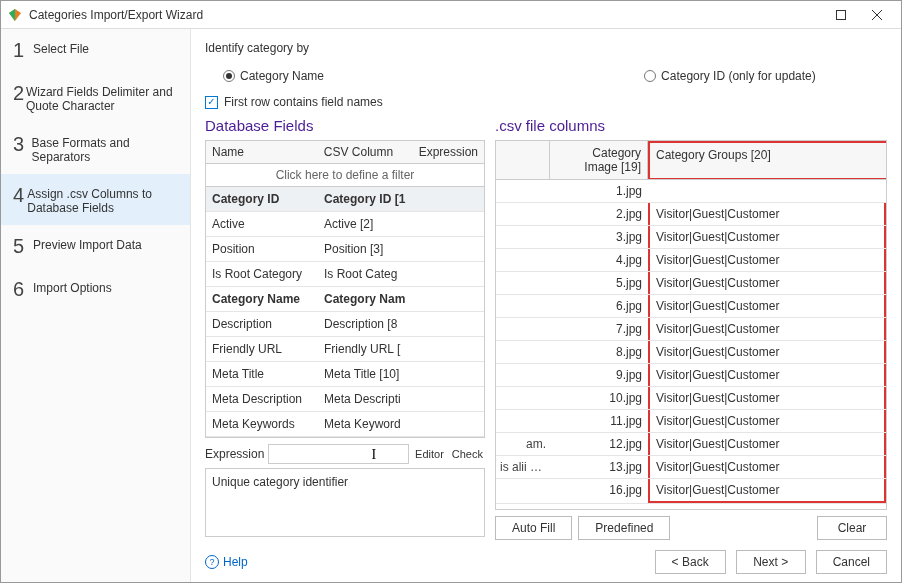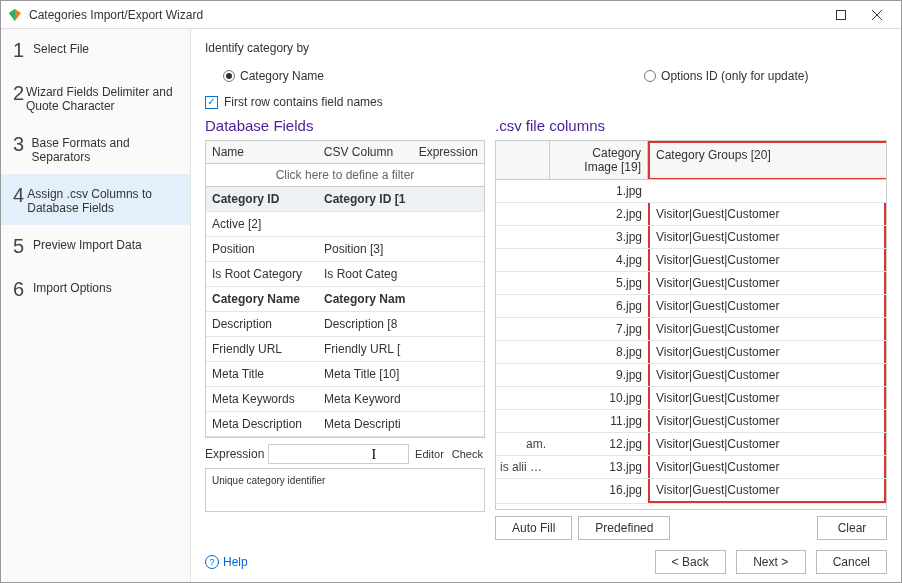--- a/index.html
+++ b/index.html
@@ -33,21 +33,21 @@
 .db-head .col { padding: 4px 6px; }
 .db-filter { text-align: center; padding: 4px; color: #666; border-bottom: 1px solid #ccc; cursor: pointer; }
 .db-row { display: flex; border-bottom: 1px solid #e5e5e5; }
 .db-row .c1 { width: 112px; padding: 5px 6px; overflow: hidden; white-space: nowrap; text-overflow: ellipsis; }
 .db-row .c2 { flex: 1; padding: 5px 6px; overflow: hidden; white-space: nowrap; text-overflow: ellipsis; }
 .db-row.selected { background: #eef1f4; }
 .db-row.bold .c1, .db-row.bold .c2 { font-weight: 600; }
 .expr-row { display: flex; align-items: center; gap: 4px; margin-top: 6px; }
 .expr-row .expr-inp { flex: 1; border: 1px solid #ccc; height: 20px; padding: 2px 4px; position: relative; }
 .expr-links { font-size: 11px; color: #333; cursor: pointer; padding: 0 2px; }
-.desc-box { border: 1px solid #ccc; margin-top: 4px; padding: 6px; height: 44px; font-size: 10px; color: #333; }
+.desc-box { border: 1px solid #ccc; margin-top: 4px; padding: 6px; height: 69px; font-size: 12px; color: #333; }
 .csv-table { border: 1px solid #ccc; font-size: 12px; height: 436px; overflow: hidden; display: flex; flex-direction: column; }
 .csv-head { display: flex; background: #f7f7f7; border-bottom: 1px solid #ccc; }
 .csv-head .col { padding: 5px 6px; border-right: 1px solid #ccc; text-align: right; }
 .csv-head .col:last-child { border-right: none; }
 .csv-body { flex:1; overflow:hidden; }
 .csv-row { display: flex; border-bottom: 1px solid #e5e5e5; }
 .csv-row .c0 { width: 54px; padding: 4px 4px; text-align: right; color: #444; overflow:hidden; white-space:nowrap; text-overflow:ellipsis;}
 .csv-row .c1 { width: 98px; padding: 4px 6px; text-align: right; overflow:hidden; white-space:nowrap; }
 .csv-row .c2 { flex: 1; padding: 4px 6px; text-align: left; overflow:hidden; white-space:nowrap; text-overflow:ellipsis; }
 .highlight-col-head { border: 2px solid #d33; border-bottom: 1px solid #d33; }
@@ -118,21 +118,21 @@
   <div class="main">
     <div class="identify-row">
       <div class="identify-label">Identify category by</div>
       <div class="radio-row">
         <div class="radio">
           <span class="circle selected"></span>
           <span>Category Name</span>
         </div>
         <div class="radio">
           <span class="circle"></span>
-          <span>Options ID (only for update)</span>
+          <span>Category ID (only for update)</span>
         </div>
       </div>
     </div>
 
     <div class="first-row-check">
       <span class="checkbox">✓</span>
       <span>First row contains field names</span>
     </div>
 
     <div class="panels">
@@ -144,20 +144,21 @@
             <div class="col" style="width:95px">CSV Column</div>
             <div class="col" style="flex:1">Expression</div>
           </div>
           <div class="db-filter">Click here to define a filter</div>
           <div id="db-rows">
               <div class="db-row selected bold">
                 <div class="c1">Category ID</div>
                 <div class="c2">Category ID [1</div>
               </div>
               <div class="db-row">
+                <div class="c1">Active</div>
                 <div class="c2">Active [2]</div>
               </div>
               <div class="db-row">
                 <div class="c1">Position</div>
                 <div class="c2">Position [3]</div>
               </div>
               <div class="db-row">
                 <div class="c1">Is Root Category</div>
                 <div class="c2">Is Root Categ</div>
               </div>
@@ -171,26 +172,26 @@
               </div>
               <div class="db-row">
                 <div class="c1">Friendly URL</div>
                 <div class="c2">Friendly URL [</div>
               </div>
               <div class="db-row">
                 <div class="c1">Meta Title</div>
                 <div class="c2">Meta Title [10]</div>
               </div>
               <div class="db-row">
+                <div class="c1">Meta Description</div>
+                <div class="c2">Meta Descripti</div>
+              </div>
+              <div class="db-row">
                 <div class="c1">Meta Keywords</div>
                 <div class="c2">Meta Keyword</div>
-              </div>
-              <div class="db-row">
-                <div class="c1">Meta Description</div>
-                <div class="c2">Meta Descripti</div>
               </div>
             </div>
         </div>
         <div class="expr-row">
           <span>Expression</span>
           <div class="expr-inp">
             <span class="cursor-i">I</span>
           </div>
           <span class="expr-links">Editor</span>
           <span class="expr-links">Check</span>

